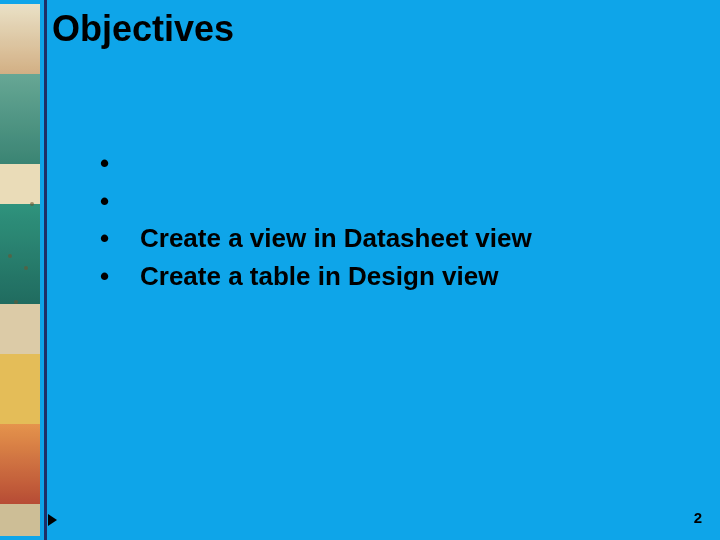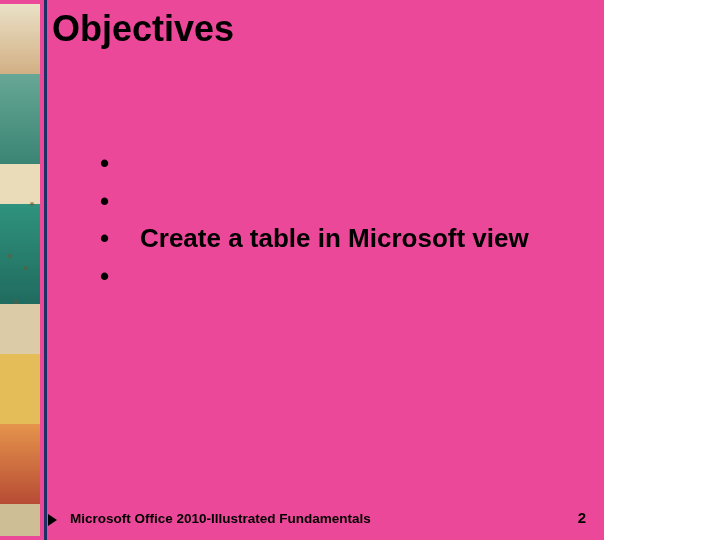--- a/index.html
+++ b/index.html
@@ -4,23 +4,23 @@
 <style>
   html, body {
     margin: 0;
     padding: 0;
     width: 720px;
     height: 540px;
     overflow: hidden;
   }
   .slide {
     position: relative;
-    width: 604px;
+    width: 720px;
     height: 540px;
-    background: #ec4899;
+    background: #0ea5e9;
     font-family: Arial, Helvetica, sans-serif;
   }
 
   
   .sidebar-art {
     position: absolute;
     left: 0;
     top: 4px;
     width: 40px;
     height: 532px;
@@ -149,24 +149,24 @@
 
   <div class="bullets">
     <div class="row">
       <span class="dot-bullet">•</span>
     </div>
     <div class="row">
       <span class="dot-bullet">•</span>
     </div>
     <div class="row">
       <span class="dot-bullet">•</span>
-      <span>Create a table in Microsoft view</span>
+      <span>Create a view in Datasheet view</span>
     </div>
     <div class="row">
       <span class="dot-bullet">•</span>
+      <span>Create a table in Design view</span>
     </div>
   </div>
 
   <span class="footer-arrow"></span>
-  <div class="footer-left">Microsoft Office 2010-Illustrated Fundamentals</div>
   <div class="footer-right">2</div>
 
 </div>
 
 </body></html>

